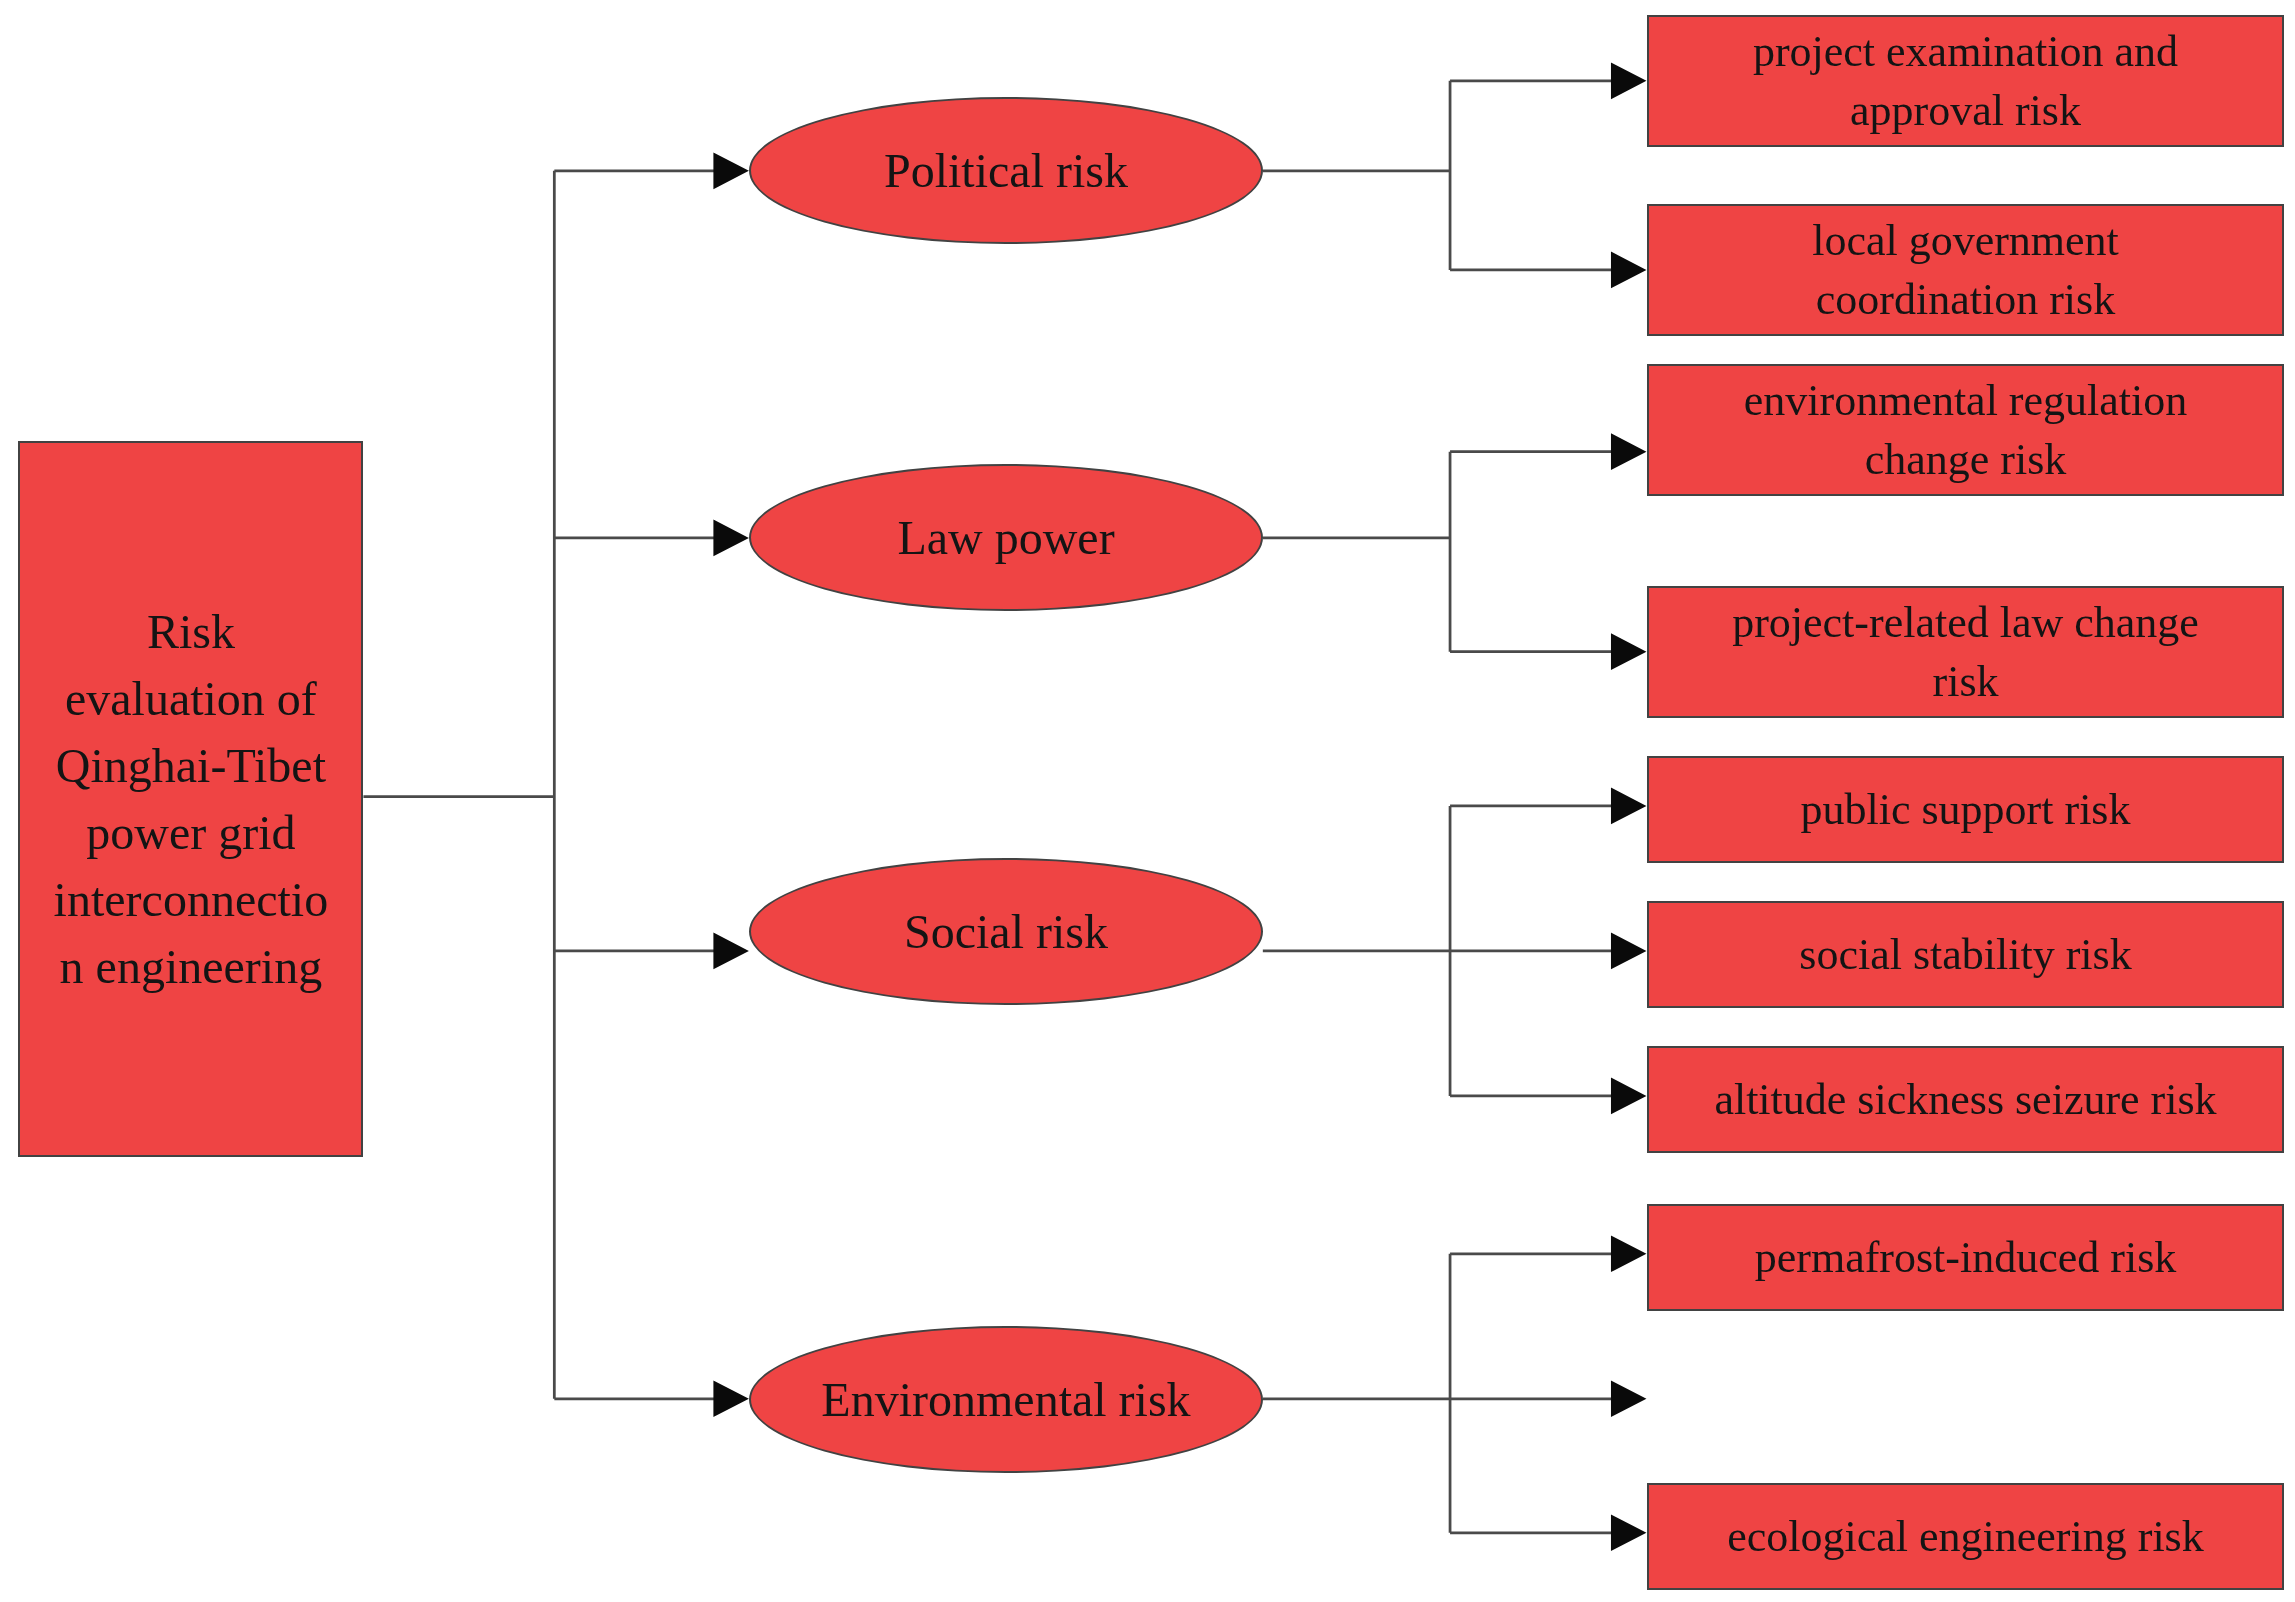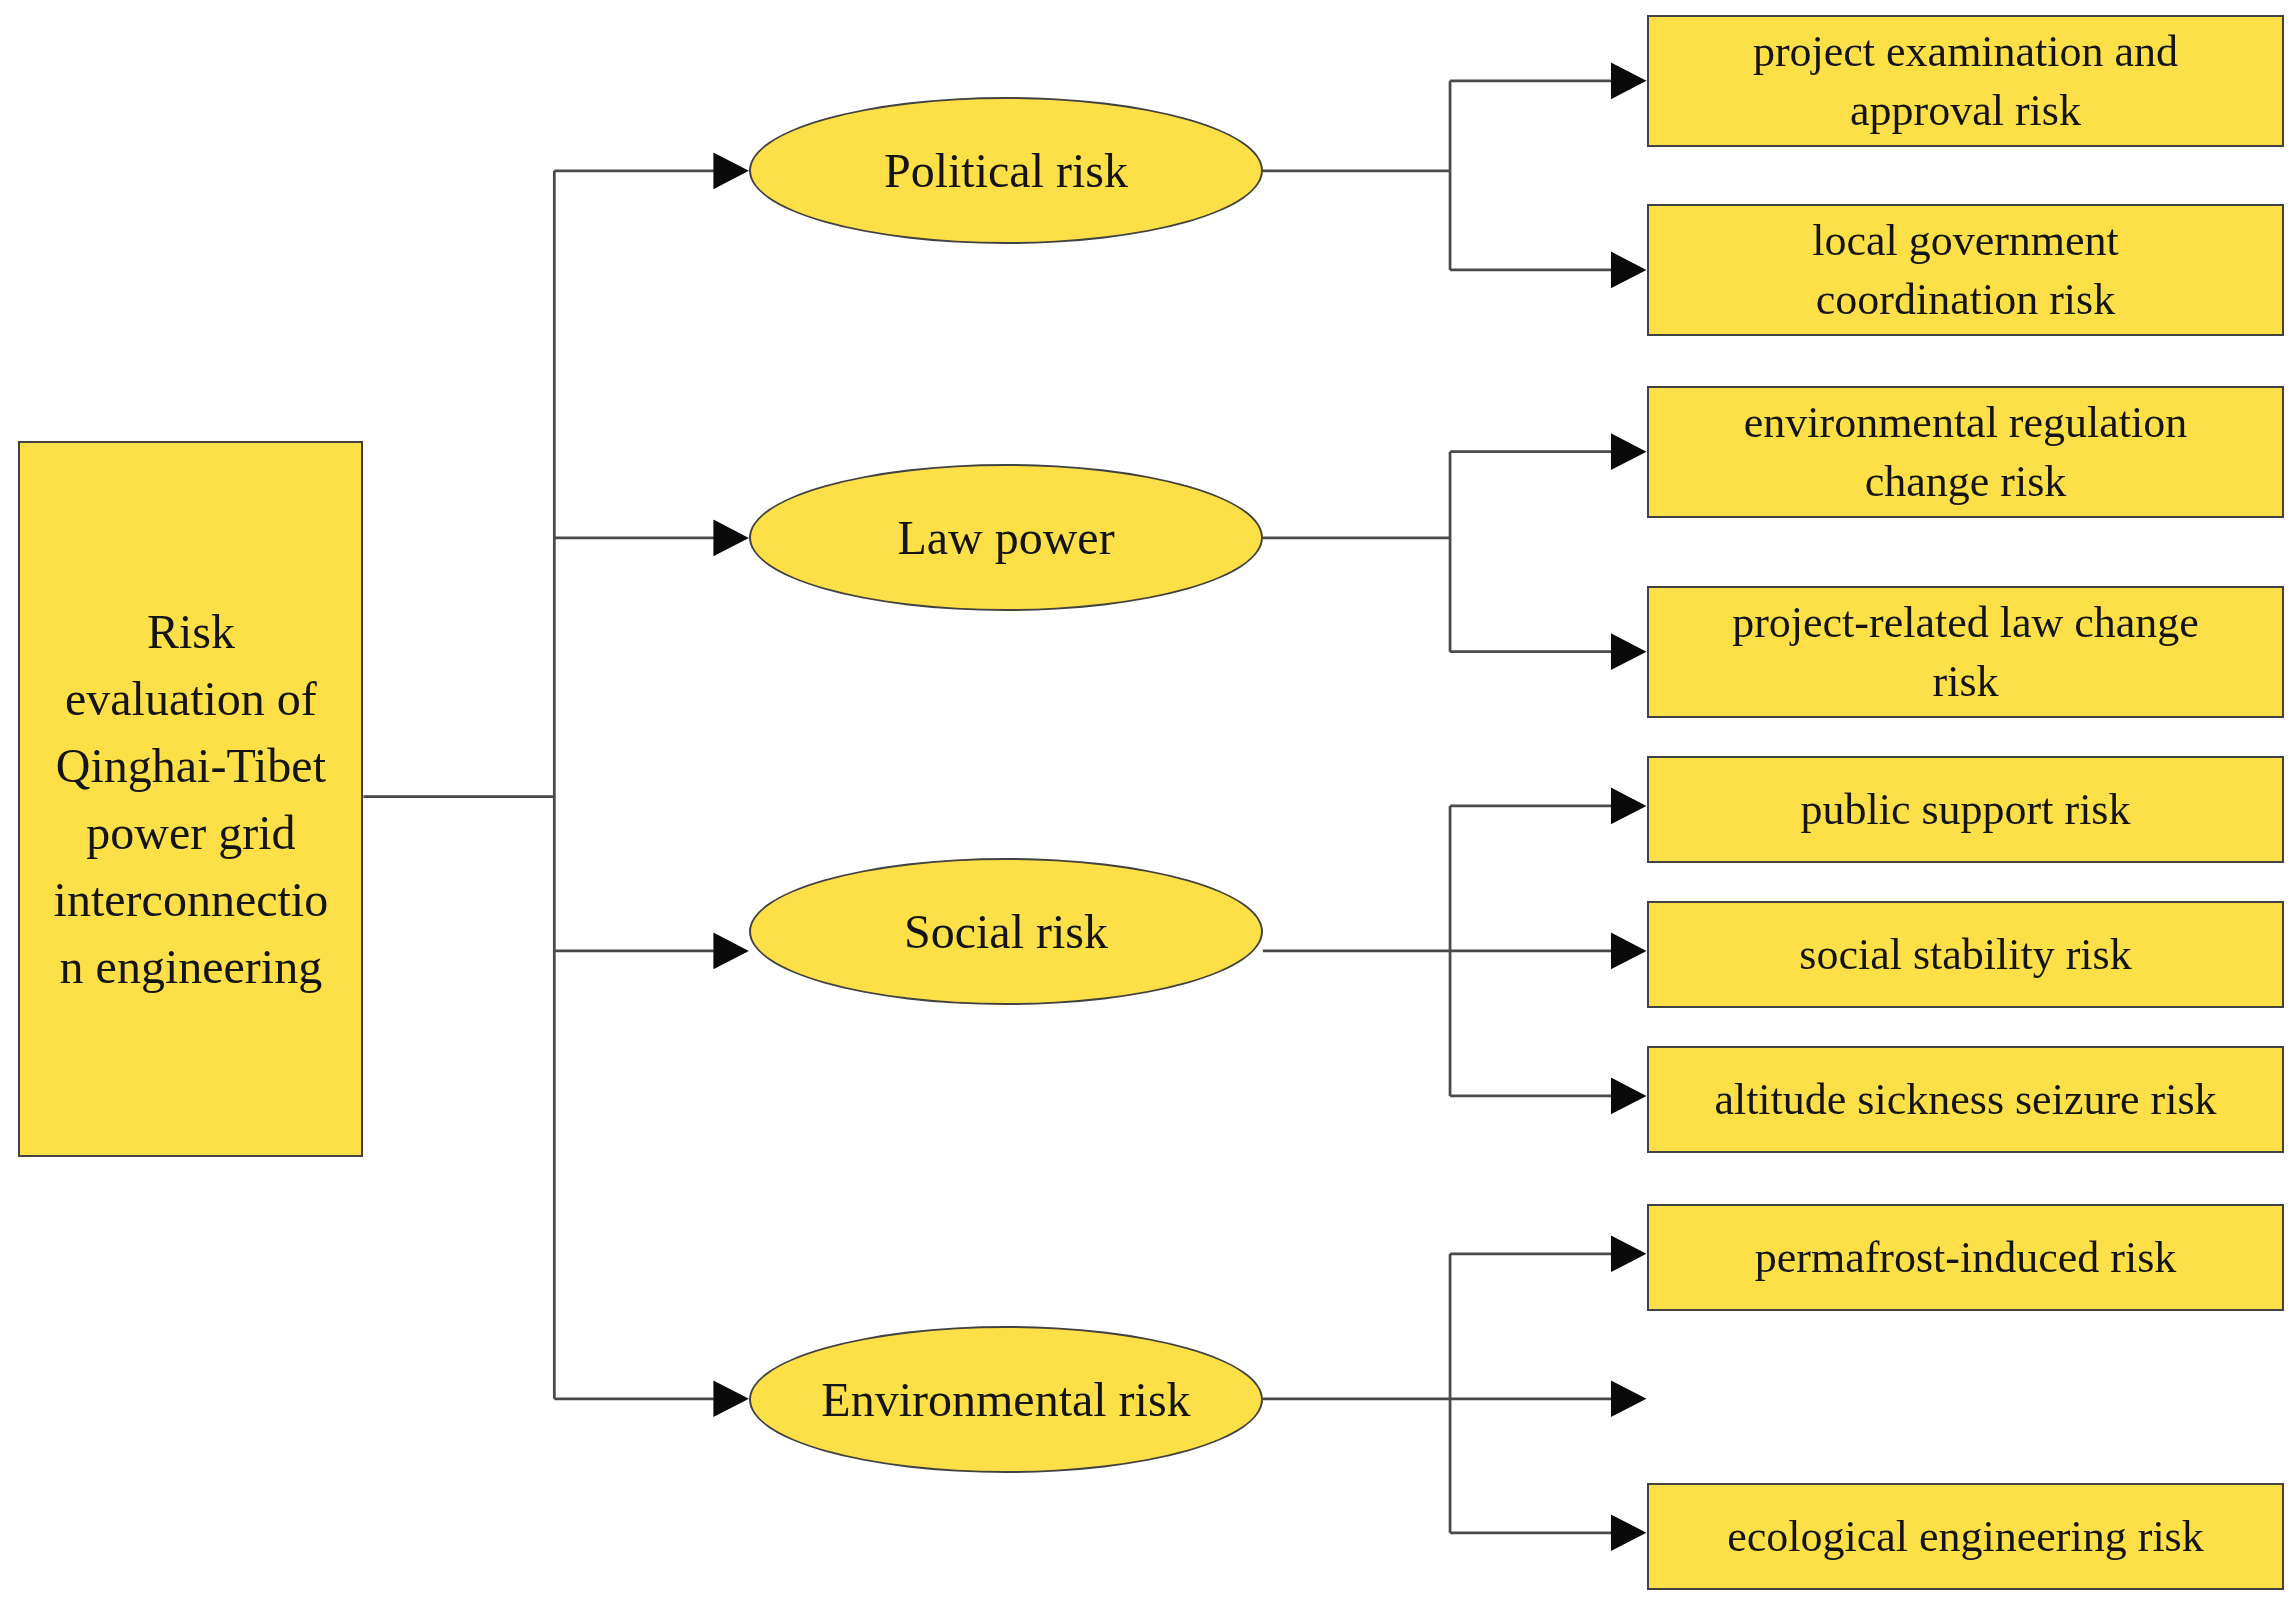--- a/index.html
+++ b/index.html
@@ -18,21 +18,21 @@
   }
   #connectors {
     position: absolute;
     left: 0; top: 0;
     width: 2295px;
     height: 1602px;
   }
   .node {
     position: absolute;
     box-sizing: border-box;
-    background: #fde047;
+    background: #ef4444;
     border: 2.4px solid #424242;
     display: flex;
     flex-direction: column;
     align-items: center;
     justify-content: center;
     text-align: center;
   }
   .root-box {
     left: 18.4px; top: 441px;
     width: 345px; height: 716px;
@@ -53,21 +53,21 @@
   .leaf-box {
     left: 1647px;
     width: 637px;
     font-size: 44px;
     line-height: 59px;
   }
   .leaf-tall { height: 132px; }
   .leaf-short { height: 107px; }
   .leaf-1 { top: 14.7px;   }
   .leaf-2 { top: 204px;  }
-  .leaf-3 { top: 386px;  }
+  .leaf-3 { top: 364px;  }
   .leaf-4 { top: 586px;  }
   .leaf-5 { top: 756px; }
   .leaf-6 { top: 901px; }
   .leaf-7 { top: 1046px; }
   .leaf-8 { top: 1204px; }
   .leaf-9 { top: 1349px; }
   .leaf-10 { top: 1483px; }
   .line { white-space: nowrap; }
 </style>
 </head>

